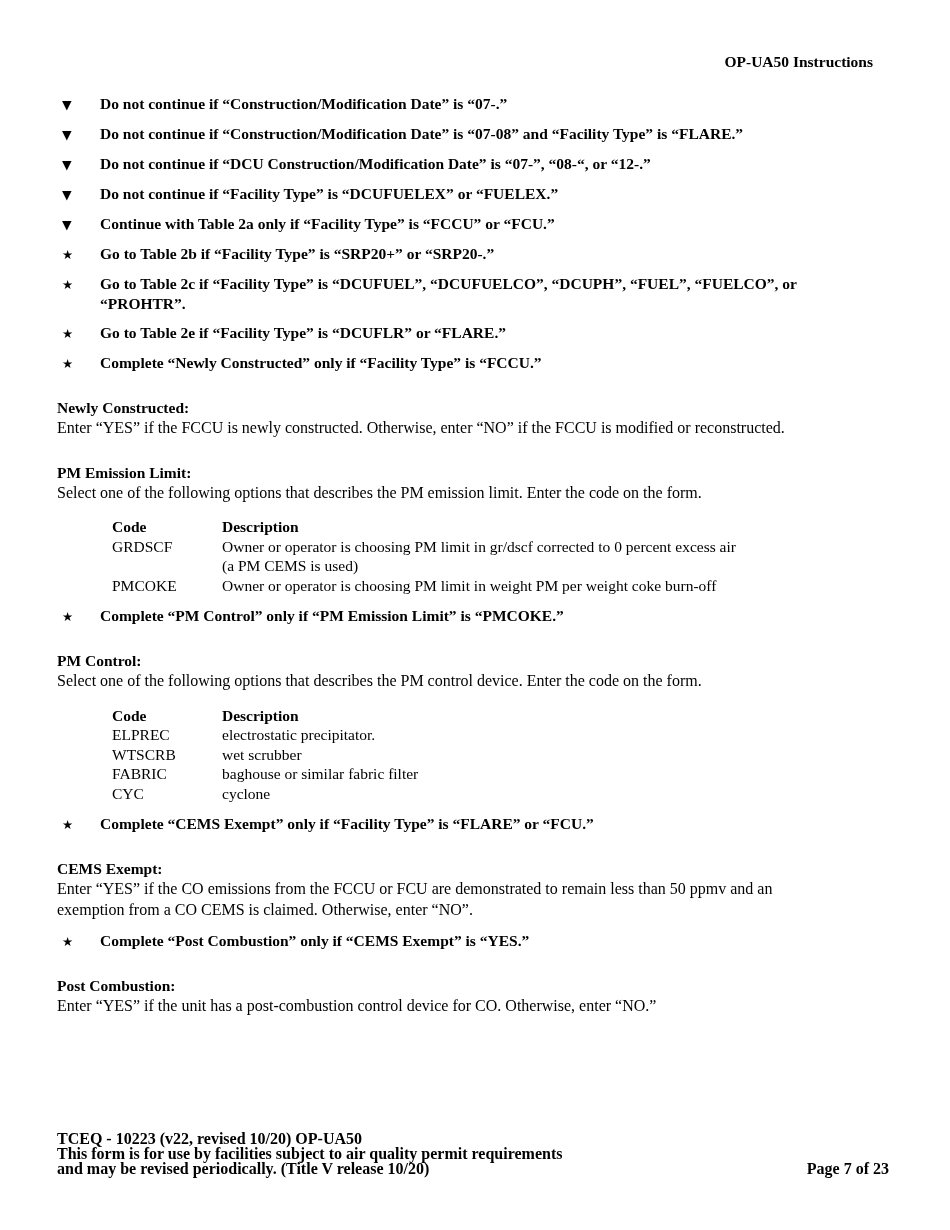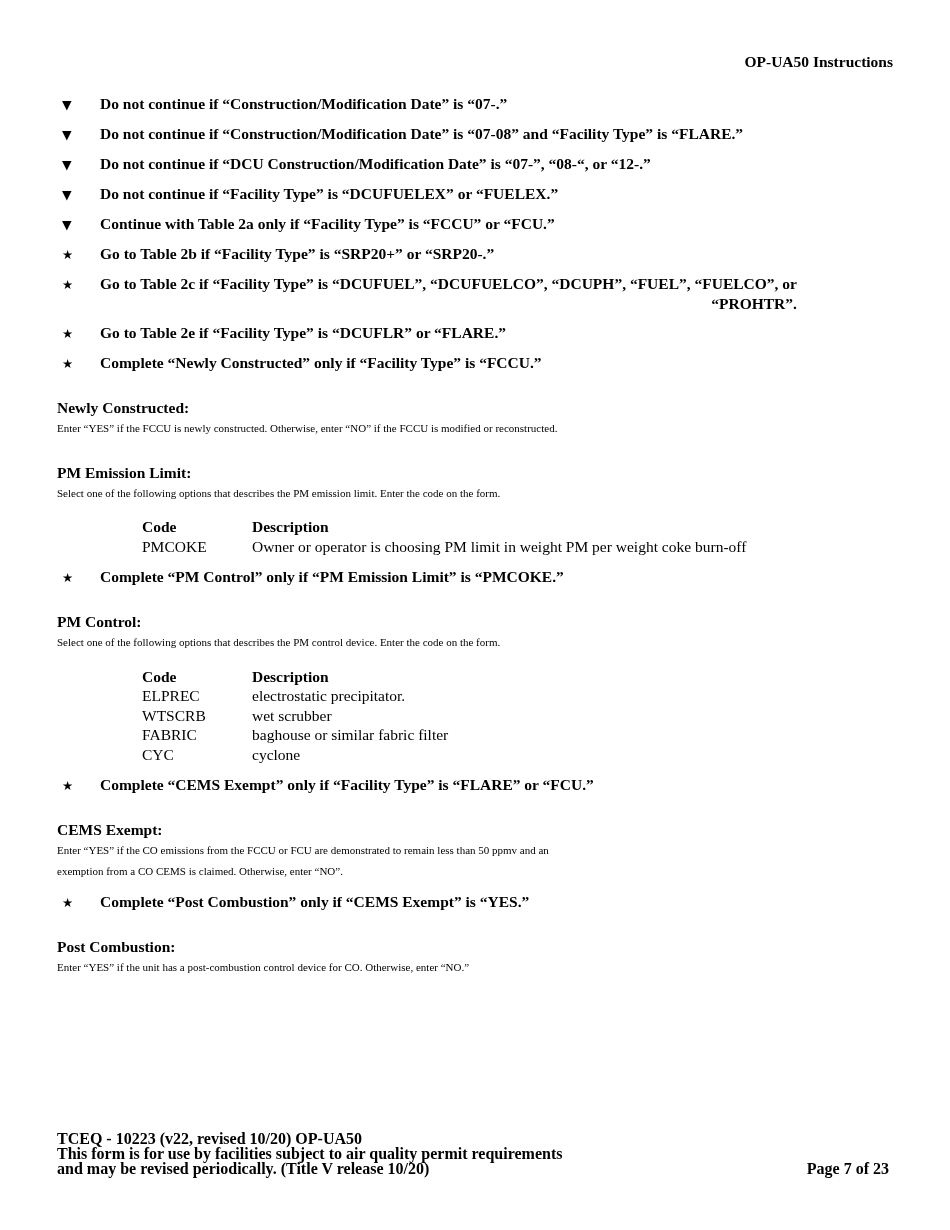--- a/index.html
+++ b/index.html
@@ -6,21 +6,21 @@
   html, body { background: #ffffff; }
   body {
     width: 950px; height: 1230px;
     position: relative;
     font-family: "Liberation Serif", serif;
     color: #000000;
     overflow: hidden;
   }
   .page {
     position: absolute; inset: 0;
-    padding: 52px 57px 0 57px;
+    padding: 52px 77px 0 57px;
     border-radius: 26px;
   }
   .doc-header {
     text-align: right;
     font-weight: bold;
     font-size: 15.5px;
     line-height: 19px;
   }
   .bullet-list { margin-top: 23px; }
   .bullet-item {
@@ -31,42 +31,42 @@
     font-size: 15.5px;
     line-height: 20px;
   }
   .marker {
     flex: 0 0 43px;
     width: 43px;
     padding-left: 5px;
     font-size: 12.5px;
     font-family: "DejaVu Sans", sans-serif;
   }
-  .bullet-text { white-space: pre-line; text-align: right; }
+  .bullet-text { white-space: pre-line; }
   .note { margin: 11px 0; }
   .section-heading {
     margin-top: 24px;
     font-weight: bold;
     font-size: 15.5px;
     line-height: 20px;
   }
   .body-text {
-    font-size: 11px;
+    font-size: 16px;
     line-height: 20.5px;
     max-width: 810px;
     white-space: pre-line;
   }
   .code-table {
     margin: 14px 0 10px 55px;
     font-size: 15.5px;
     line-height: 19.5px;
   }
   .trow { display: flex; align-items: baseline; }
   .thead { font-weight: bold; }
-  .tcode { flex: 0 0 110px; width: 110px; margin-left: 30px; }
+  .tcode { flex: 0 0 110px; width: 110px; }
   .tdesc { white-space: pre-line; max-width: 640px; }
   .doc-footer {
     position: absolute;
     left: 57px; right: 57px; bottom: 54px;
     font-weight: bold;
     font-size: 16px;
     line-height: 15px;
   }
   .footer-page {
     position: absolute;
@@ -129,20 +129,25 @@
 
   <div class="section">
     <div class="section-heading">PM Emission Limit:</div>
     <div class="body-text">Select one of the following options that describes the PM emission limit. Enter the code on the form.</div>
     <div class="code-table">
       <div class="trow thead">
         <span class="tcode">Code</span>
         <span class="tdesc">Description</span>
       </div>
       <div class="trow">
+        <span class="tcode">GRDSCF</span>
+        <span class="tdesc">Owner or operator is choosing PM limit in gr/dscf corrected to 0 percent excess air
+(a PM CEMS is used)</span>
+      </div>
+      <div class="trow">
         <span class="tcode">PMCOKE</span>
         <span class="tdesc">Owner or operator is choosing PM limit in weight PM per weight coke burn-off</span>
       </div>
     </div>
   </div>
 
   <div class="bullet-item note">
     <span class="marker">★</span>
     <span class="bullet-text">Complete “PM Control” only if “PM Emission Limit” is “PMCOKE.”</span>
   </div>

